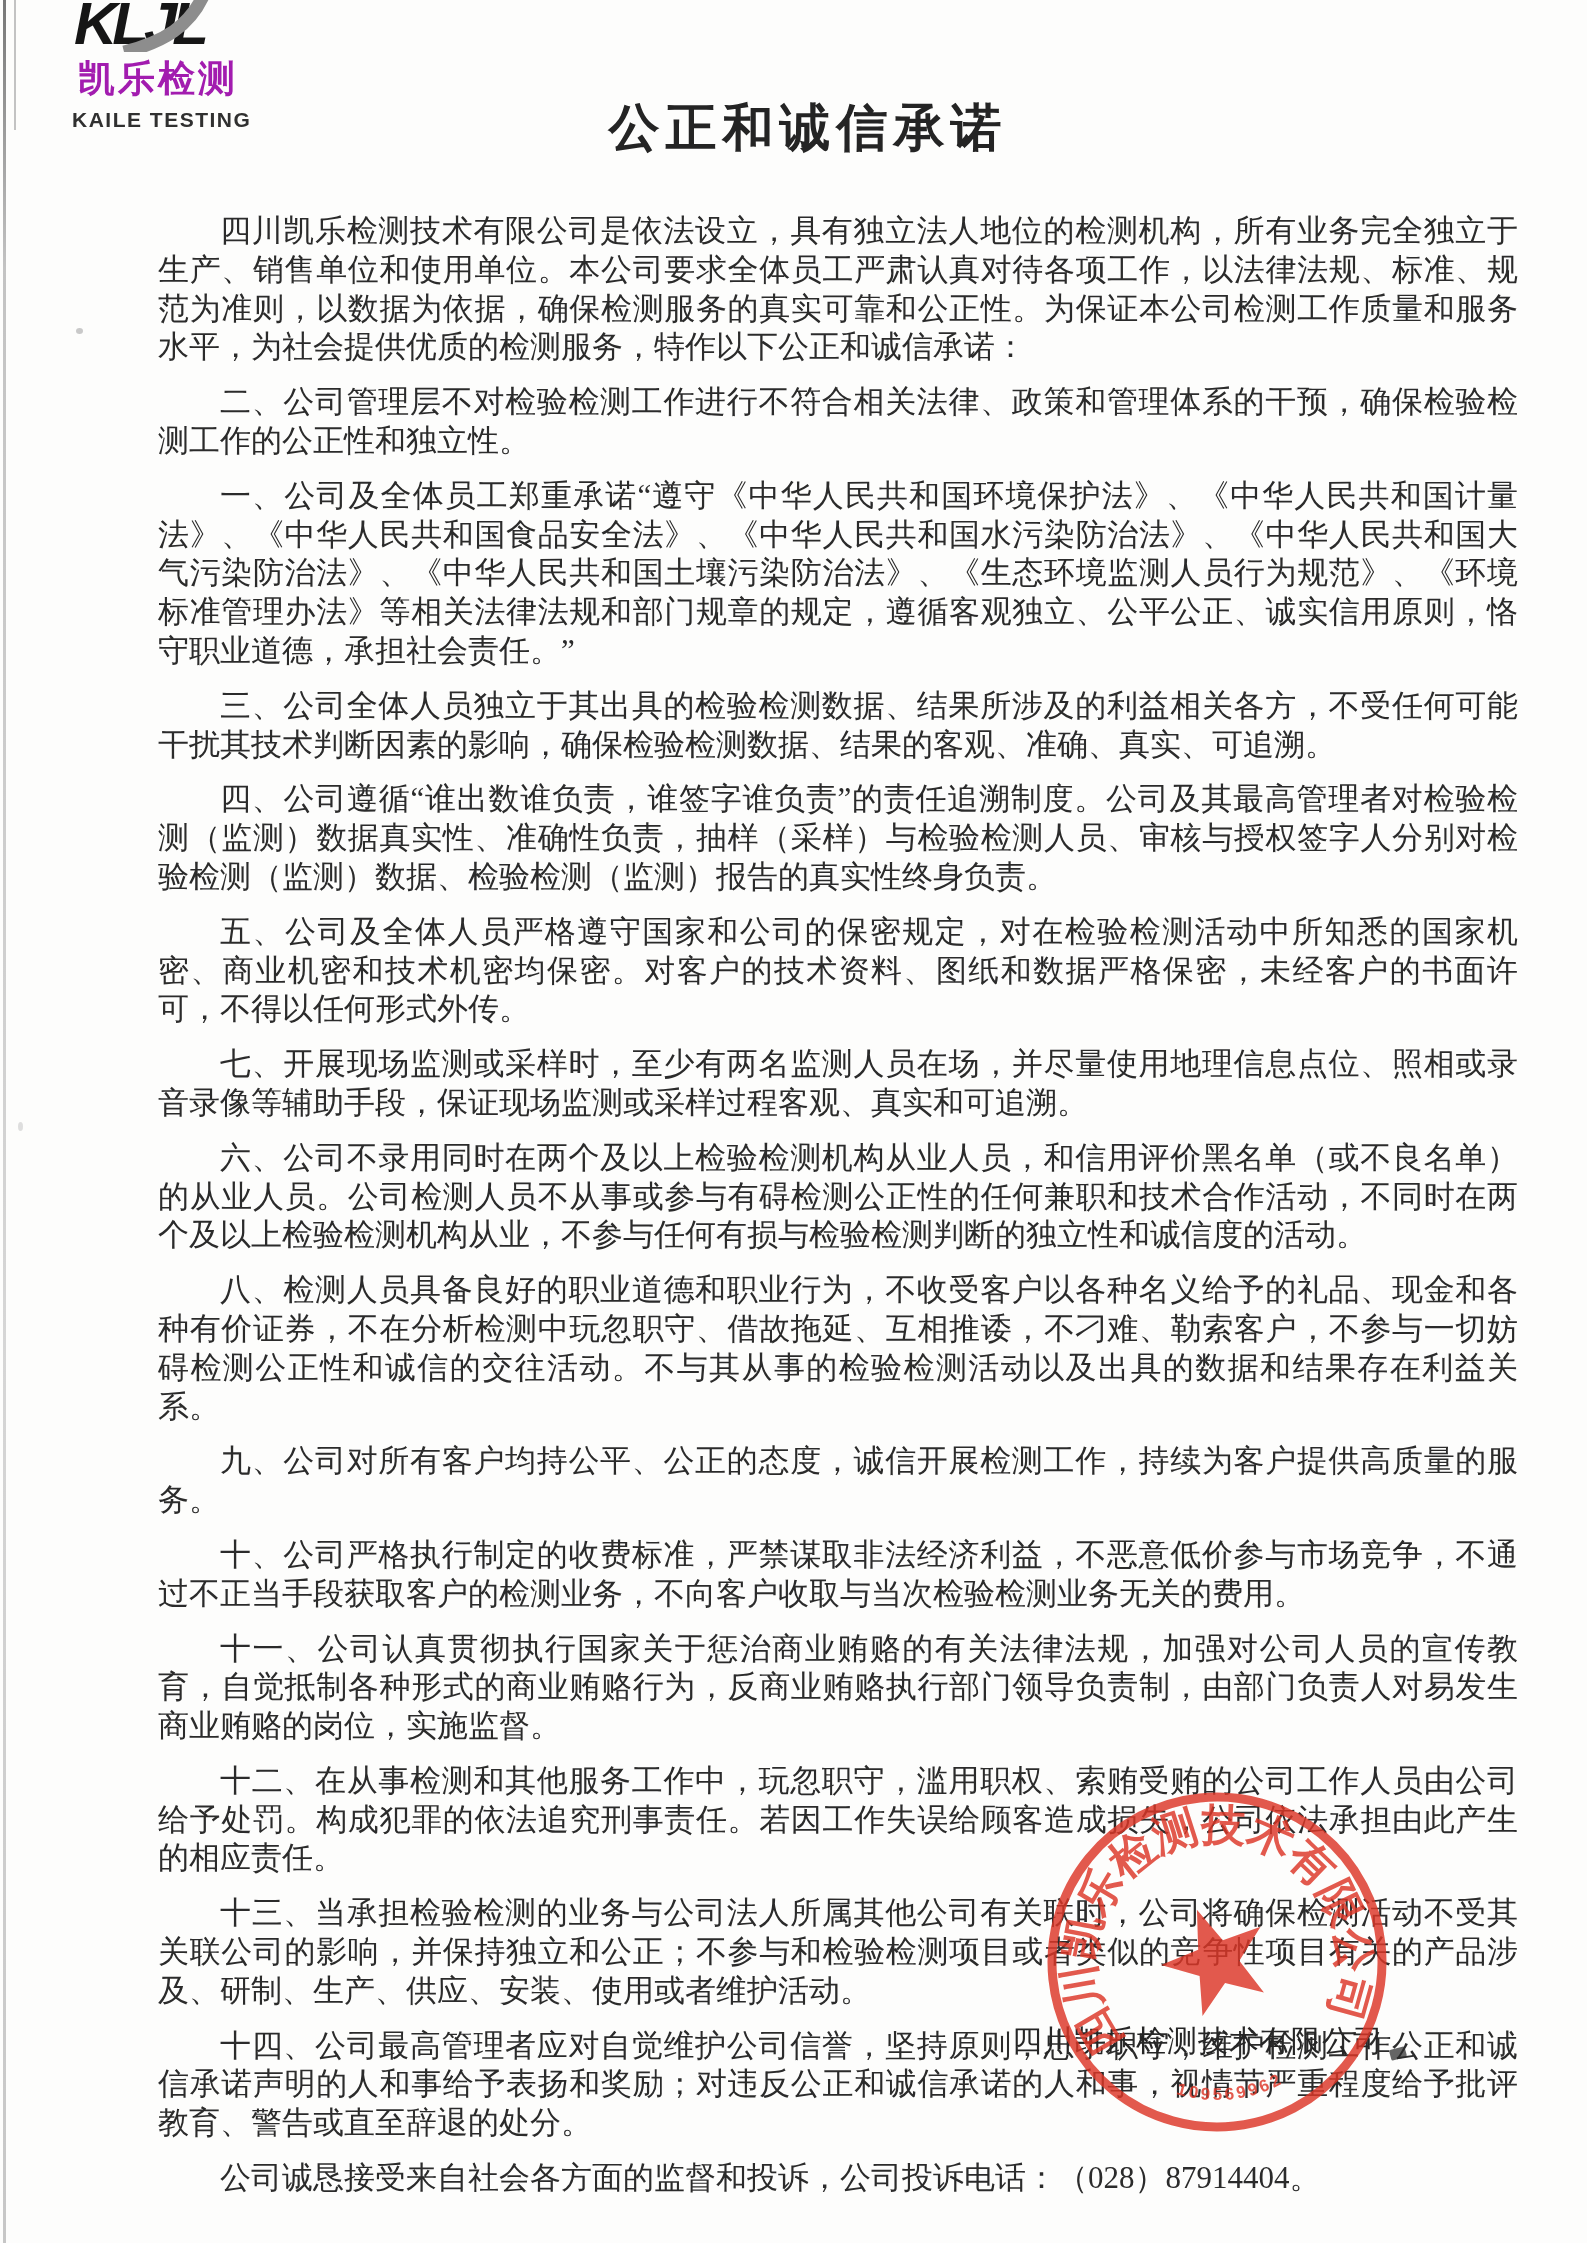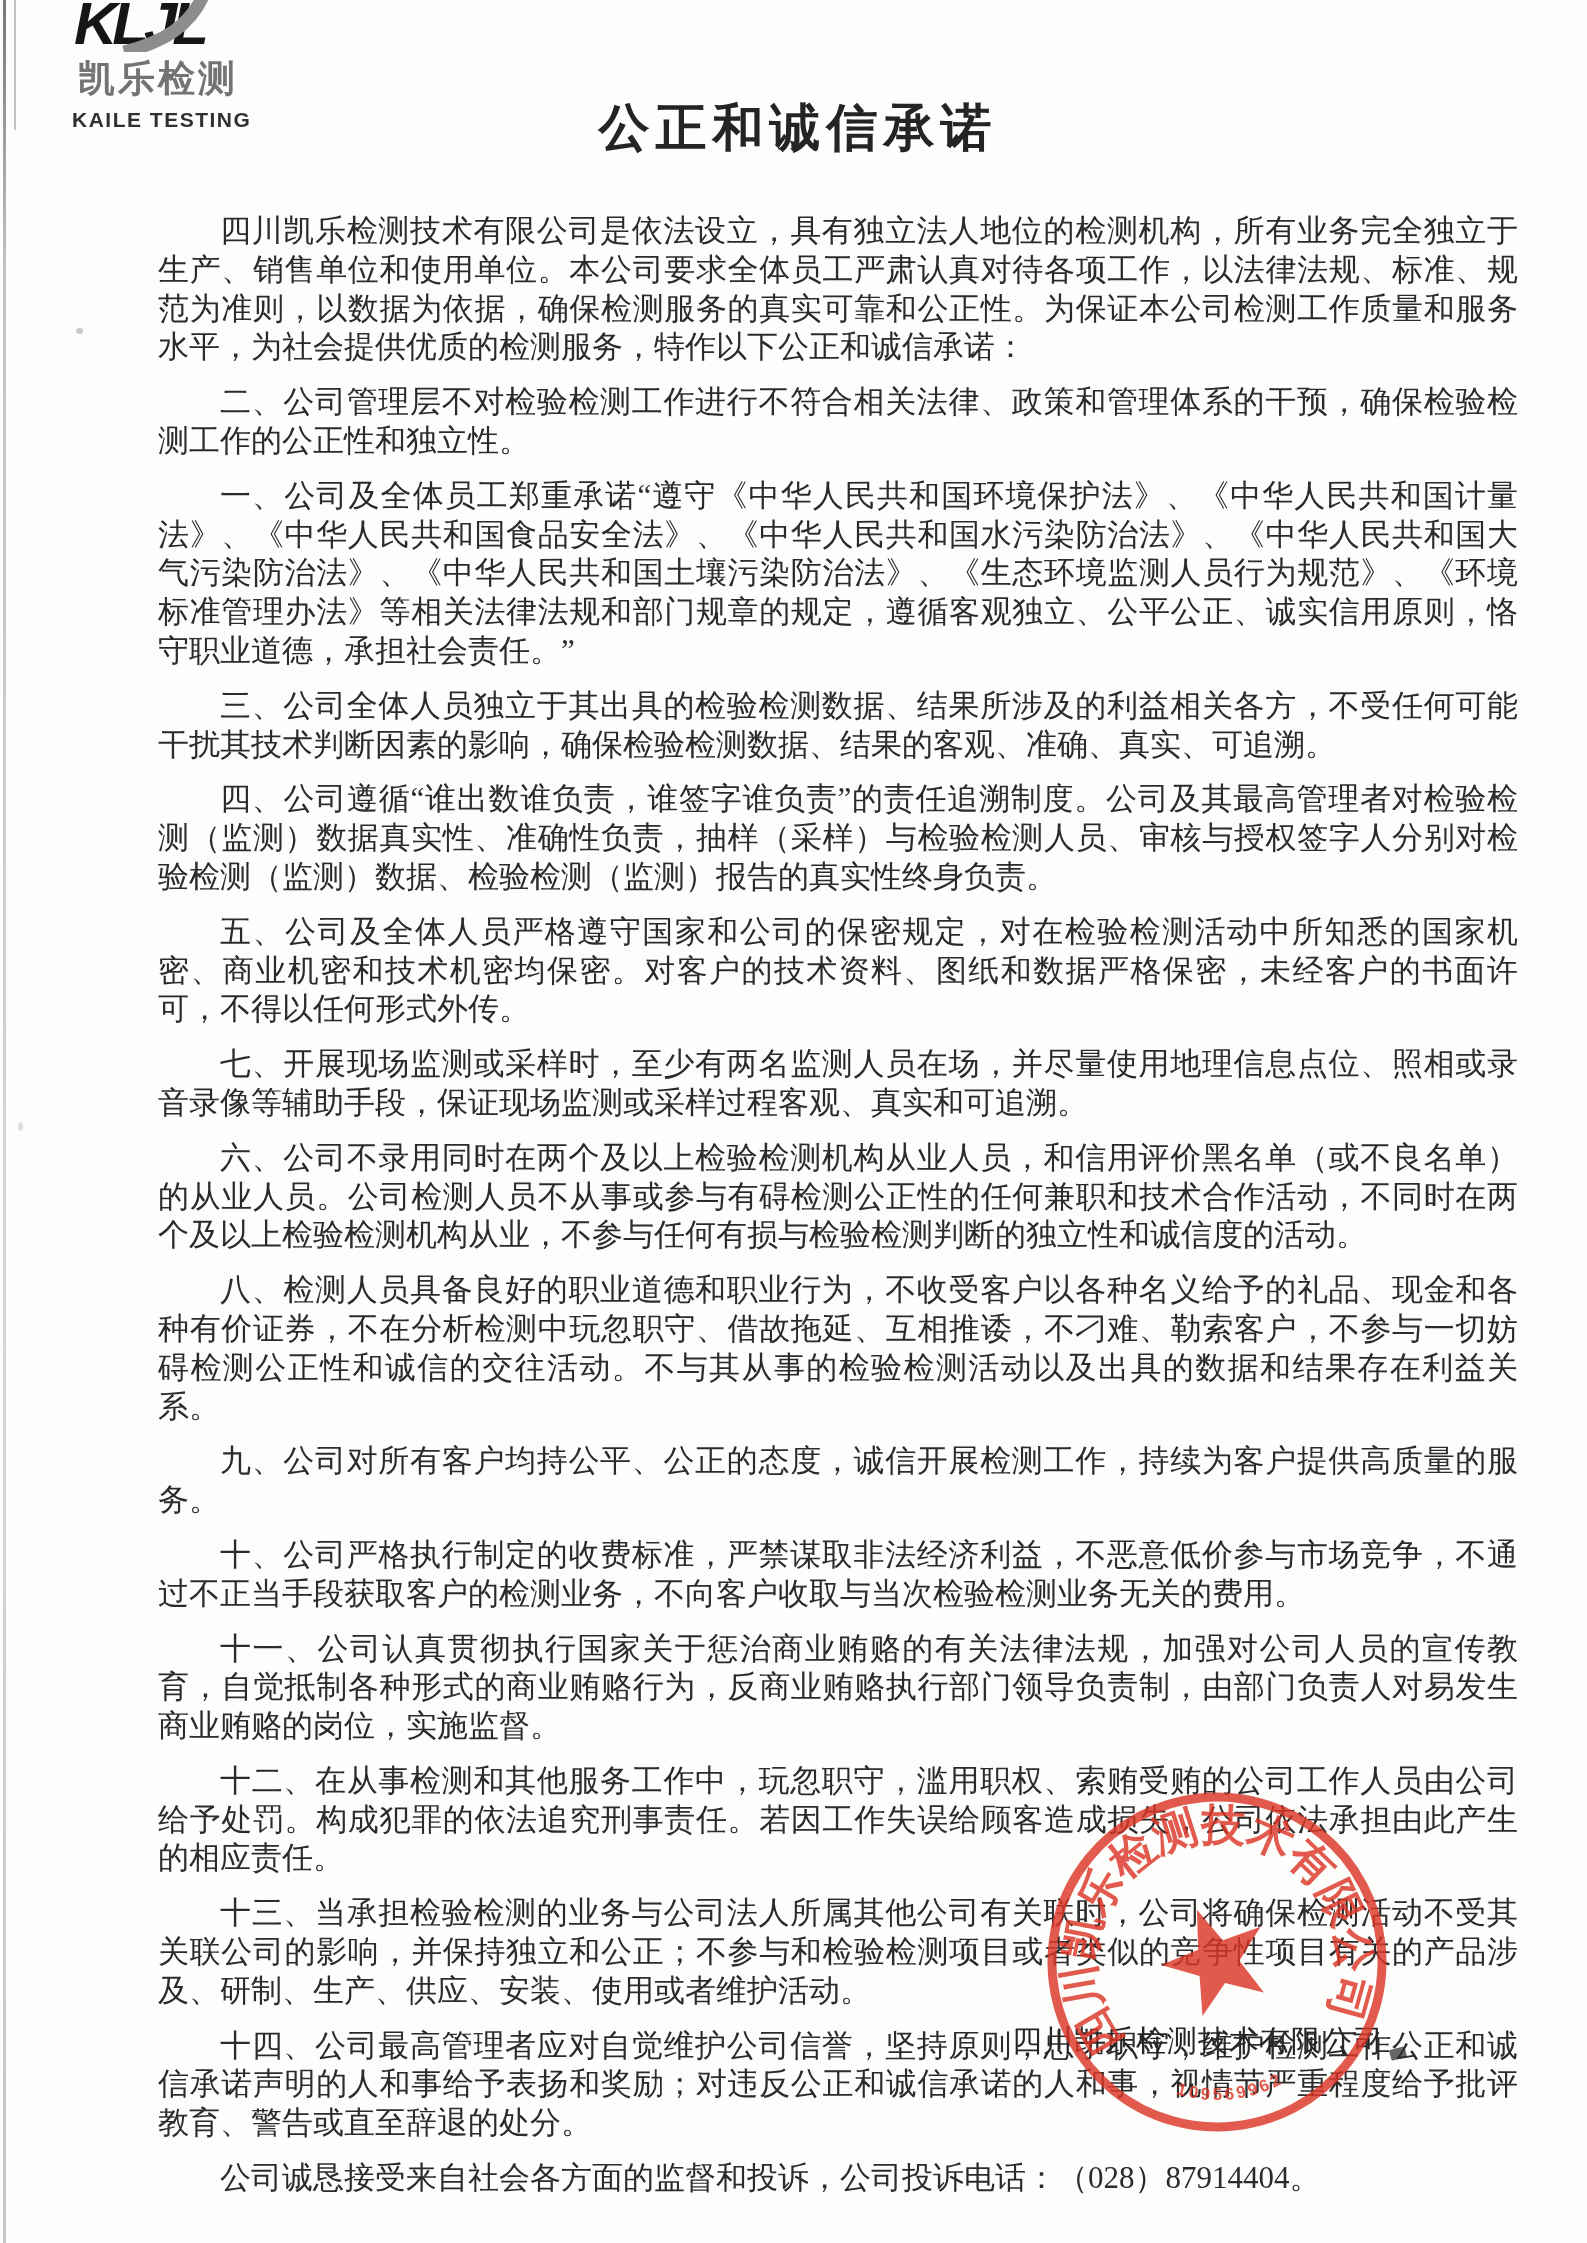--- a/index.html
+++ b/index.html
@@ -23,30 +23,30 @@
   .speck{position:absolute;background:#c9c9c9;border-radius:50%;}
   .speck.s1{left:76px;top:328px;width:7px;height:6px;}
   .speck.s2{left:18px;top:1122px;width:5px;height:9px;opacity:.6;}
   .speck.s3{left:1390px;top:2048px;width:16px;height:11px;background:#4a4a4a;border-radius:2px;transform:rotate(-15deg);opacity:.85;}
 
   .logo{position:absolute;left:72px;top:-4px;width:230px;}
   .logo .mark{display:block;}
   .logo .name-cn{
     display:block;margin-top:2px;margin-left:6px;
     font-family:"Liberation Sans","DejaVu Sans",sans-serif;
-    font-weight:bold;font-size:37px;letter-spacing:3px;color:#737373;
+    font-weight:bold;font-size:37px;letter-spacing:3px;color:#a21caf;
   }
   .logo .name-en{
     display:block;margin-top:4px;
     font-family:"Liberation Sans","DejaVu Sans",sans-serif;
     font-weight:bold;font-size:21px;letter-spacing:1.5px;color:#303030;
   }
 
   .doc-title{
-    position:absolute;left:98px;top:94px;width:1400px;
+    position:absolute;left:108px;top:94px;width:1400px;
     text-align:center;font-size:51px;font-weight:bold;
     letter-spacing:6px;color:#242424;
   }
 
   .doc-body{
     position:absolute;left:142px;top:196px;width:1392px;
     font-size:31px;line-height:38.8px;
     text-align:justify;
   }
   .doc-body p{margin:16px;text-indent:2em;}

